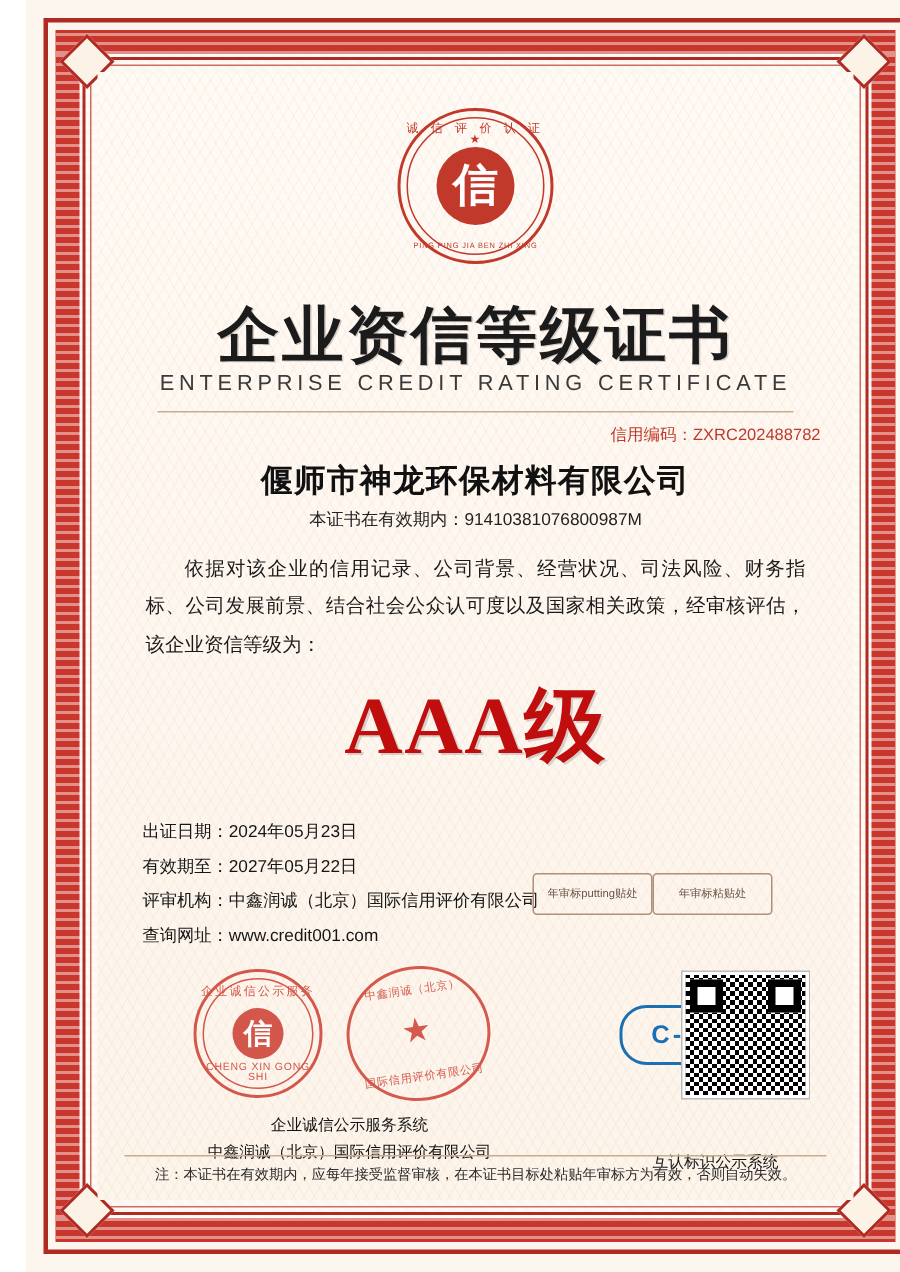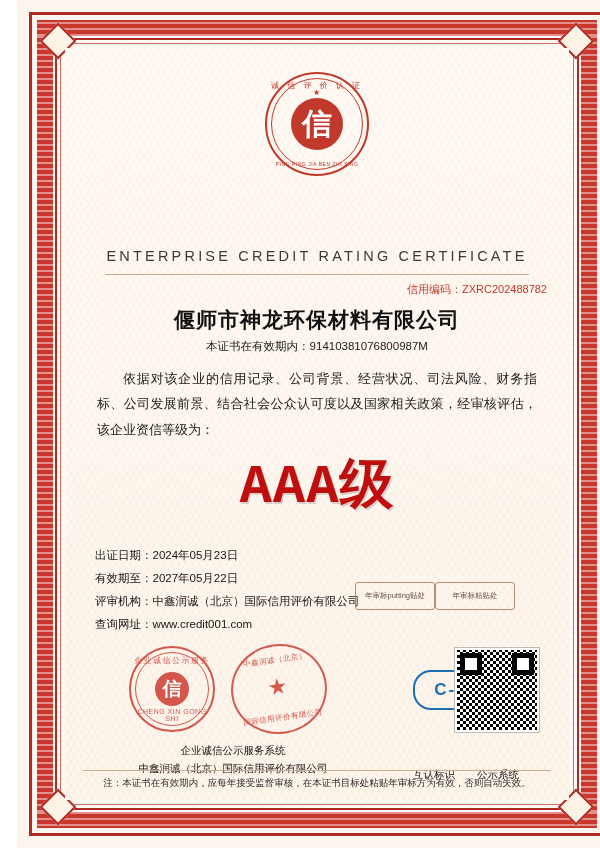--- a/index.html
+++ b/index.html
@@ -273,21 +273,21 @@
     font-family: "Liberation Sans", sans-serif;
   }
 
   
   .grade {
     position: absolute;
     top: 400px;
     left: 0; right: 0;
     text-align: center;
     color: #c00d0d;
-    font-family: Liberation Mono, monospace;
+    font-family: Liberation Serif, serif;
     font-weight: bold;
     font-size: 54px;
     letter-spacing: 1px;
     text-shadow: 1.5px 1.5px 0 rgba(0,0,0,0.15);
   }
 
   
   .details {
     position: absolute;
     top: 496px;
@@ -479,21 +479,21 @@
     top: 0;
     width: 260px;
     text-align: center;
     line-height: 1.7;
   }
   .cap-mutual {
     position: absolute;
     left: 330px;
     top: 26px;
     width: 86px;
-    text-align: left;
+    text-align: center;
   }
   .cap-public {
     position: absolute;
     right: 10px;
     top: 26px;
     width: 86px;
     text-align: center;
   }
 
   
@@ -530,20 +530,21 @@
     <div class="emblem-wrap">
       <div class="emblem">
         <div class="ring2"></div>
         <div class="arc-top">诚 信 评 价 认 证</div>
         <div class="star">★</div>
         <div class="center">信</div>
         <div class="arc-bottom">PING PING JIA BEN ZHI XING</div>
       </div>
     </div>
 
+    <div class="title-cn">企业资信等级证书</div>
     <div class="title-en">ENTERPRISE CREDIT RATING CERTIFICATE</div>
     <div class="title-rule"></div>
 
     <div class="credit-no">
       <span>信用编码：</span><span>ZXRC202488782</span>
     </div>
 
     <div class="company">偃师市神龙环保材料有限公司</div>
     <div class="usci">
       <span>本证书在有效期内：</span><span>91410381076800987M</span>

